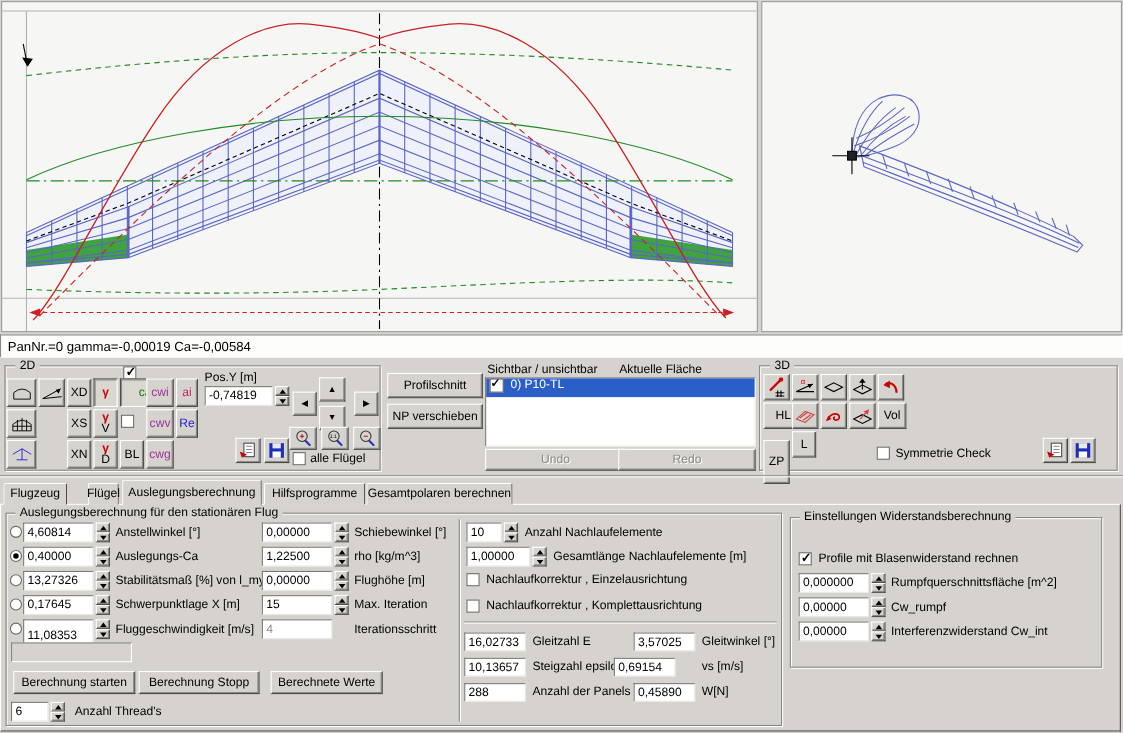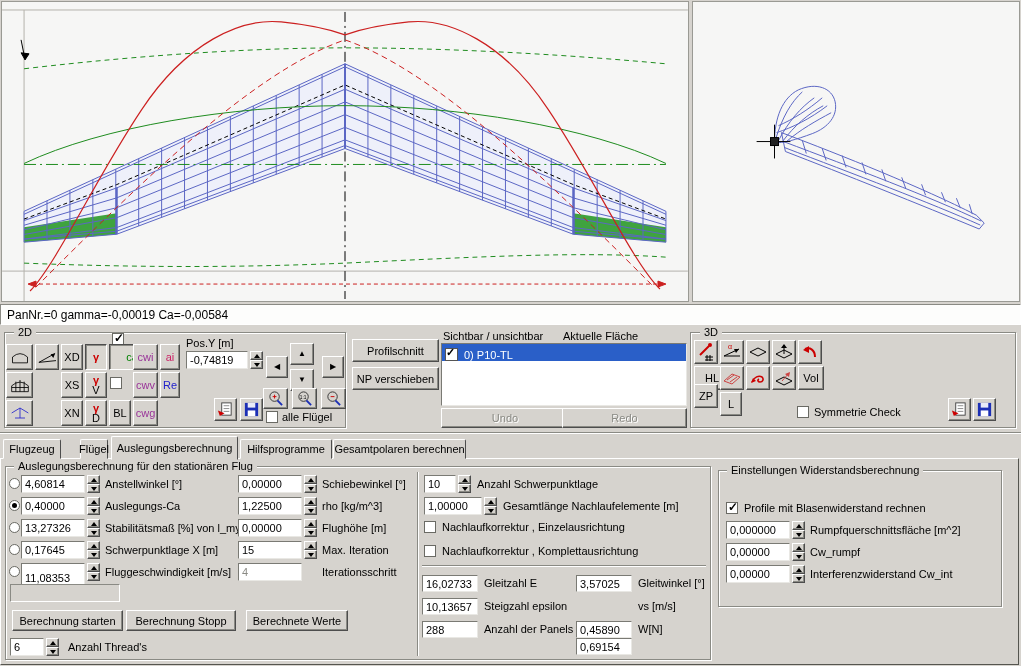--- a/index.html
+++ b/index.html
@@ -22,21 +22,21 @@
   .spin .dn::after{border-top:4px solid #000}
   .cb{position:absolute;width:12px;height:12px;background:#fff;border:1px solid #6a6a64;box-sizing:border-box}
   .cb.checked::after{content:"✓";position:absolute;left:1px;top:-3px;font-size:12px;font-weight:bold}
   .rad{position:absolute;width:11px;height:11px;background:#fff;border:1px solid #6a6a64;border-radius:50%;box-sizing:border-box}
   .rad.sel::after{content:"";position:absolute;left:2px;top:2px;width:5px;height:5px;background:#000;border-radius:50%}
   .tab{position:absolute;top:439px;height:20px;background:#d6d3ce;border:1px solid;border-color:#ffffff #4d4d4d #d6d3ce #ffffff;border-top-left-radius:2px;border-top-right-radius:2px;display:flex;align-items:center;justify-content:center;box-sizing:border-box;z-index:2}
   .tab.active{top:436px;height:24px;z-index:4;font-size:11px}
   .vdiv{position:absolute;width:0;border-left:1px solid #8a8a84;border-right:1px solid #fff}
   .hdiv{position:absolute;height:0;border-top:1px solid #8a8a84;border-bottom:1px solid #fff}
   #listbox{position:absolute;left:441px;top:343px;width:246px;height:63px;background:#fff;border:1px solid;border-color:#7a7a74 #e9e8e4 #e9e8e4 #7a7a74;box-sizing:border-box}
-  .listitem{height:17px;display:flex;align-items:flex-end;background:#2a5fc8;color:#fff}
+  .listitem{height:17px;display:flex;align-items:flex-start;background:#2a5fc8;color:#fff}
   .listitem .icb{width:11px;height:11px;background:#fff;border:1px solid #555;margin:0 6px 0 3px;position:relative;flex:0 0 auto}
   .listitem .icb::after{content:"✓";position:absolute;left:0;top:-3px;font-size:11px;font-weight:bold;color:#000}
   .arrowglyph{font-size:8px;line-height:8px}
   svg text{font-family:"Liberation Sans",sans-serif}
 </style>
 </head>
 <body>
 
 <div class="gpanel" style="left:1px;top:1px;width:688px;height:301px">
 <svg width="686" height="299" viewBox="0 0 688 300">
@@ -344,21 +344,21 @@
 </div>
 <div class="btn" style="left:772px;top:366px;width:24px;height:24px">
   <svg width="18" height="18" viewBox="0 0 18 18">
       <polygon points="1,12 9,8 17,12 9,16" fill="none" stroke="#000"></polygon>
       <line x1="7" y1="12" x2="14" y2="4" stroke="#cc4444"></line>
       <polygon points="15,3 10,5 14,8" fill="#cc4444"></polygon>
     </svg>
 </div>
 <div class="btn" style="left:798px;top:366px;width:26px;height:24px">Vol</div>
 
-<div class="btn" style="left:694px;top:384px;width:24px;height:24px">ZP</div>
+<div class="btn" style="left:694px;top:400px;width:24px;height:40px">ZP</div>
 <div class="btn" style="left:720px;top:392px;width:22px;height:24px">L</div>
 
 <div class="cb" style="left:797px;top:406px"></div>
 <span class="lbl" style="left:814px;top:406px">Symmetrie Check</span>
 
 <div class="btn" style="left:948px;top:398px;width:23px;height:23px">
   <svg width="17" height="17" viewBox="0 0 18 18">
       <rect x="5" y="2" width="10" height="13" fill="#fff" stroke="#444"></rect>
       <line x1="7" y1="5" x2="13" y2="5" stroke="#888"></line>
       <line x1="7" y1="8" x2="13" y2="8" stroke="#888"></line>
@@ -456,21 +456,21 @@
 <input class="field dis" style="left: 238px; top: 563px; width: 64px; height: 18px;" disabled="" value="4">
 <span class="lbl" style="left:322px;top:566px">Iterationsschritt</span>
 
 <div class="vdiv" style="left:417px;top:472px;height:184px"></div>
 
 <input class="field" style="left: 424px; top: 475px; width: 32px; height: 18px;" value="10">
 <div class="spin" style="left:458px;top:475px">
     <div class="sb up"></div>
     <div class="sb dn"></div>
   </div>
-<span class="lbl" style="left:477px;top:478px">Anzahl Schwerpunktlage</span>
+<span class="lbl" style="left:477px;top:478px">Anzahl Nachlaufelemente</span>
 
 <input class="field" style="left: 424px; top: 497px; width: 58px; height: 18px;" value="1,00000">
 <div class="spin" style="left:484px;top:497px">
     <div class="sb up"></div>
     <div class="sb dn"></div>
   </div>
 <span class="lbl" style="left:503px;top:500px">Gesamtlänge Nachlaufelemente [m]</span>
 
 <div class="cb" style="left:424px;top:521px"></div>
 <span class="lbl" style="left:442px;top:521px">Nachlaufkorrektur , Einzelausrichtung</span>
@@ -479,21 +479,21 @@
 
 <div class="hdiv" style="left:422px;top:565px;width:284px"></div>
 
 <input class="field" style="left: 422px; top: 575px; width: 56px; height: 17px;" readonly="" value="16,02733">
 <span class="lbl" style="left:484px;top:577px">Gleitzahl E</span>
 <input class="field" style="left: 576px; top: 575px; width: 56px; height: 17px;" readonly="" value="3,57025">
 <span class="lbl" style="left:638px;top:577px">Gleitwinkel [°]</span>
 
 <input class="field" style="left: 422px; top: 598px; width: 56px; height: 17px;" readonly="" value="10,13657">
 <span class="lbl" style="left:484px;top:600px">Steigzahl epsilon</span>
-<input class="field" style="left: 576px; top: 598px; width: 56px; height: 17px; margin-top: 40px;" readonly="" value="0,69154">
+<input class="field" style="left: 558px; top: 598px; width: 56px; height: 17px;" readonly="" value="0,69154">
 <span class="lbl" style="left:638px;top:600px">vs [m/s]</span>
 
 <input class="field" style="left: 422px; top: 621px; width: 56px; height: 17px;" readonly="" value="288">
 <span class="lbl" style="left:484px;top:623px">Anzahl der Panels</span>
 <input class="field" style="left: 576px; top: 621px; width: 56px; height: 17px;" readonly="" value="0,45890">
 <span class="lbl" style="left:638px;top:623px">W[N]</span>
 
 <div class="abs" style="left:10px;top:584px;width:110px;height:18px;background:#d6d3ce;border:1px solid;border-color:#8a8a84 #fff #fff #8a8a84;box-sizing:border-box"></div>
 <div class="btn" style="left:12px;top:610px;width:111px;height:21px">Berechnung starten</div>
 <div class="btn" style="left:126px;top:610px;width:110px;height:21px">Berechnung Stopp</div>

